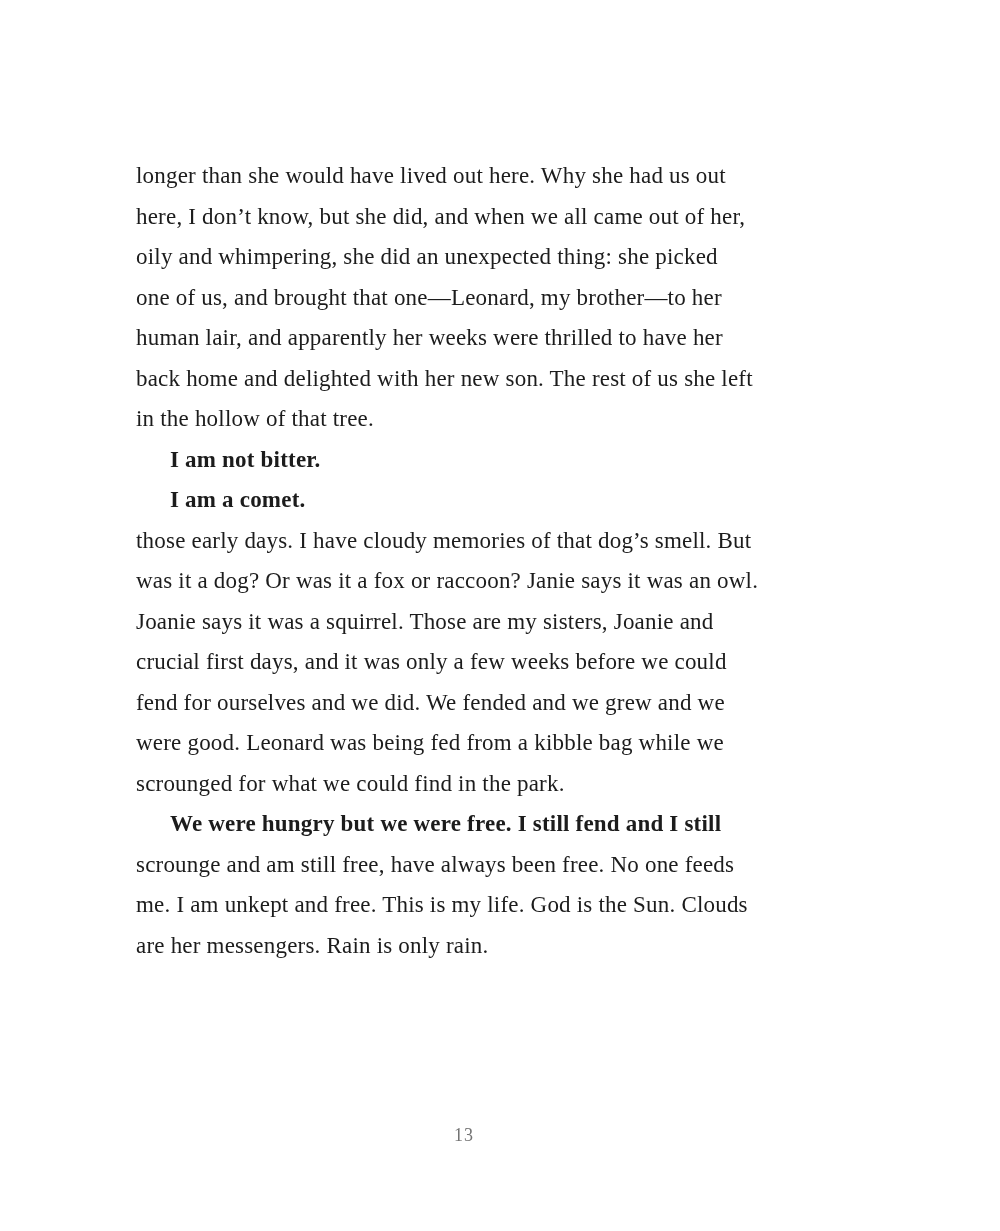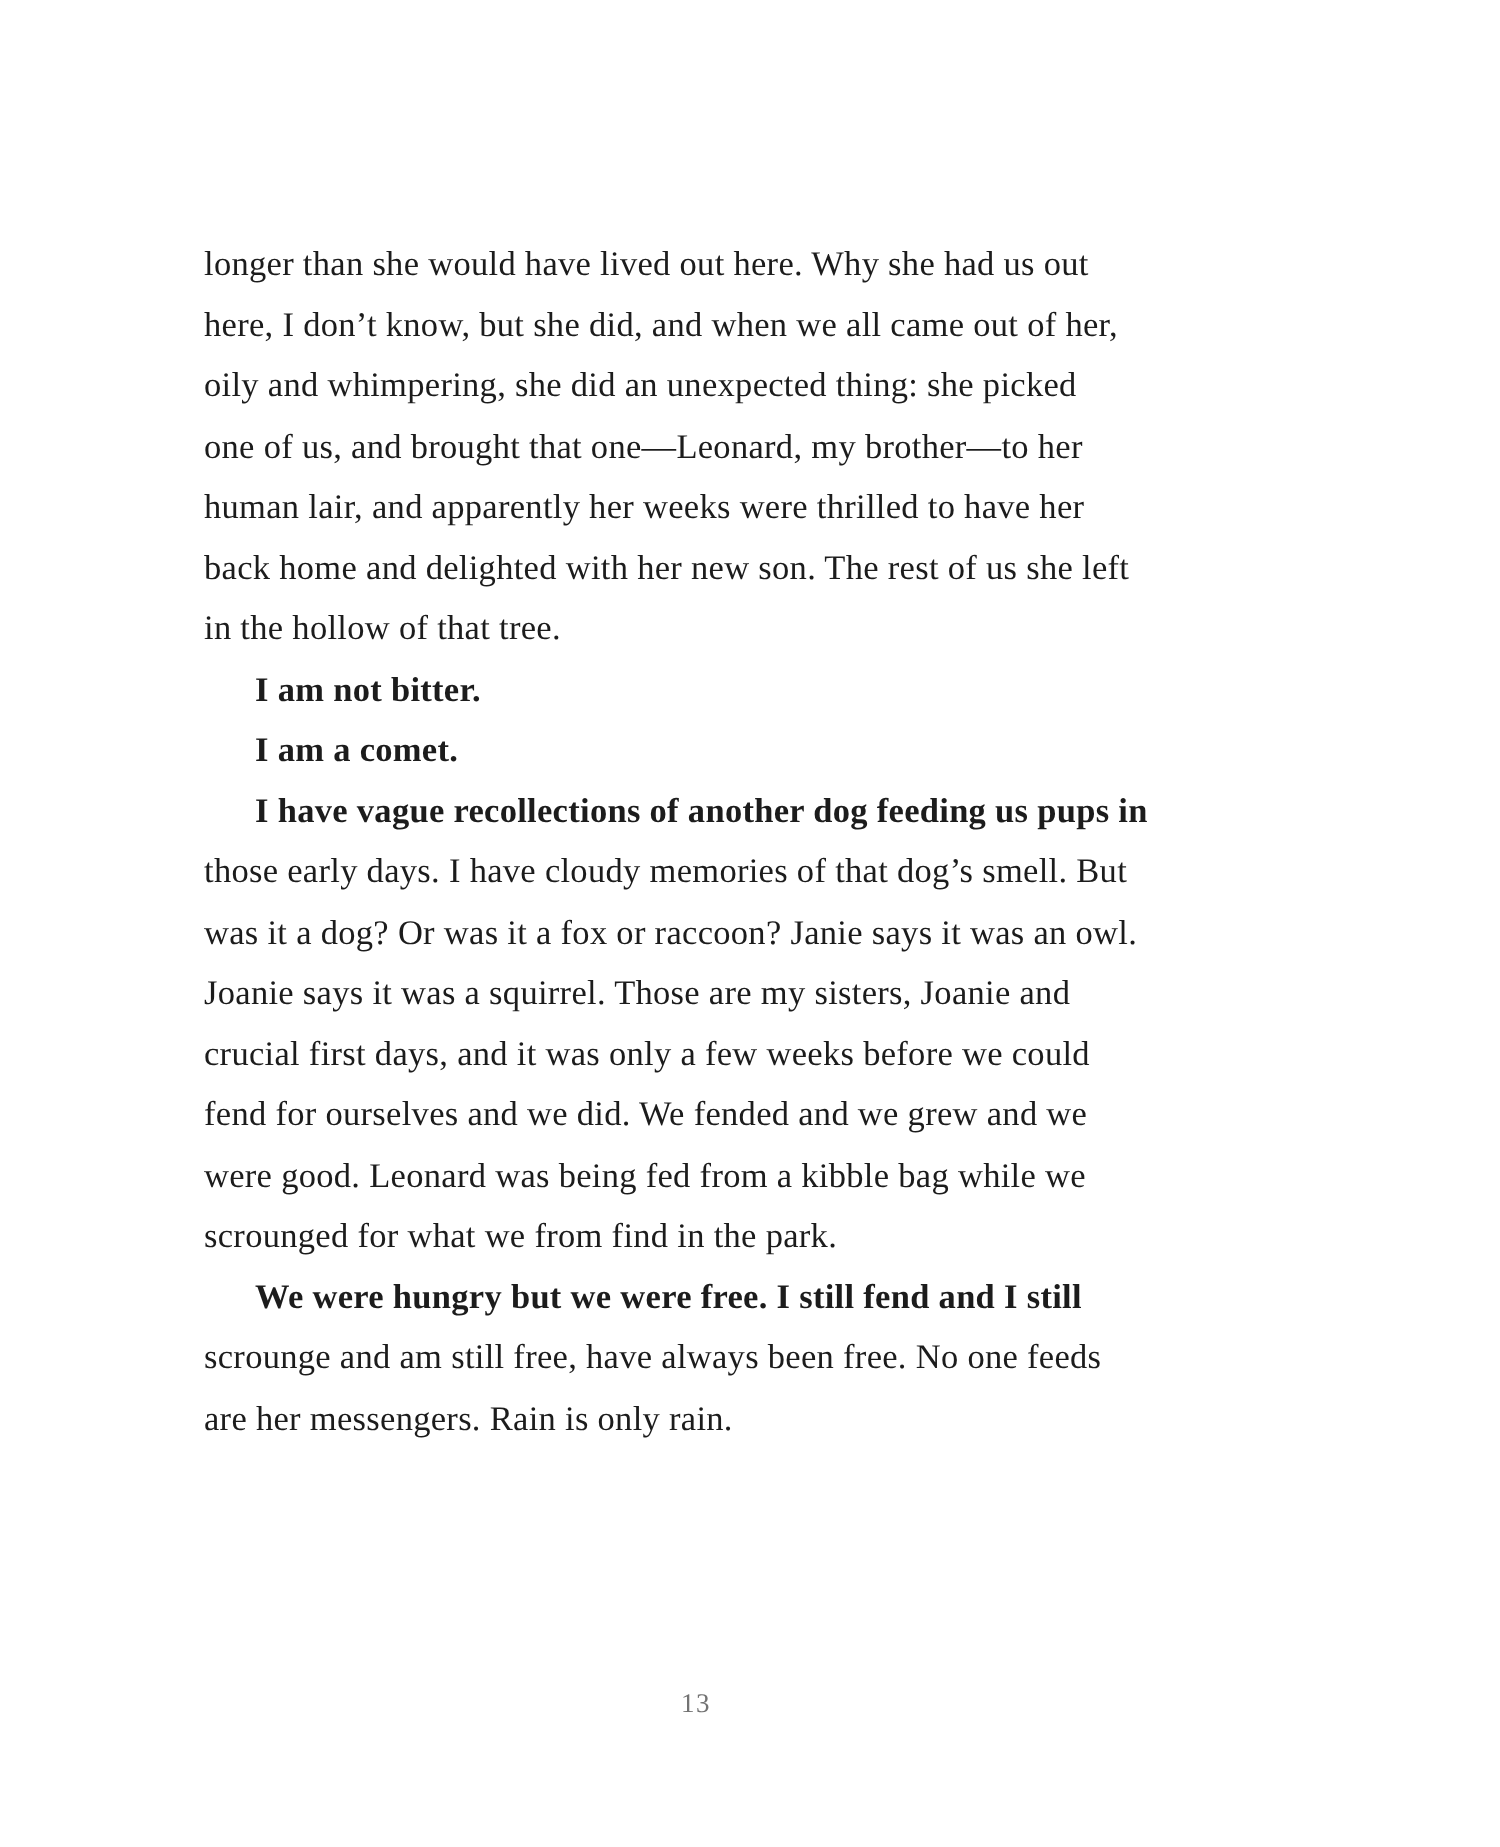--- a/index.html
+++ b/index.html
@@ -63,29 +63,29 @@
         <span class="line">back home and delighted with her new son. The rest of us she left</span>
         <span class="line">in the hollow of that tree.</span>
       </p>
       <p class="para indent">
         <span class="line first">I am not bitter.</span>
       </p>
       <p class="para indent">
         <span class="line first">I am a comet.</span>
       </p>
       <p class="para indent">
-        <span class="line first">I have vague recollections of another dog feeding us pups in</span>
         <span class="line">those early days. I have cloudy memories of that dog’s smell. But</span>
         <span class="line">was it a dog? Or was it a fox or raccoon? Janie says it was an owl.</span>
         <span class="line">Joanie says it was a squirrel. Those are my sisters, Joanie and</span>
         <span class="line">crucial first days, and it was only a few weeks before we could</span>
         <span class="line">fend for ourselves and we did. We fended and we grew and we</span>
         <span class="line">were good. Leonard was being fed from a kibble bag while we</span>
-        <span class="line">scrounged for what we from find in the park.</span>
+        <span class="line">scrounged for what we could find in the park.</span>
       </p>
       <p class="para indent">
         <span class="line first">We were hungry but we were free. I still fend and I still</span>
         <span class="line">scrounge and am still free, have always been free. No one feeds</span>
+        <span class="line">me. I am unkept and free. This is my life. God is the Sun. Clouds</span>
         <span class="line">are her messengers. Rain is only rain.</span>
       </p>
     </main>
   <footer class="folio">13</footer>
 </div>
 
 </body></html>

